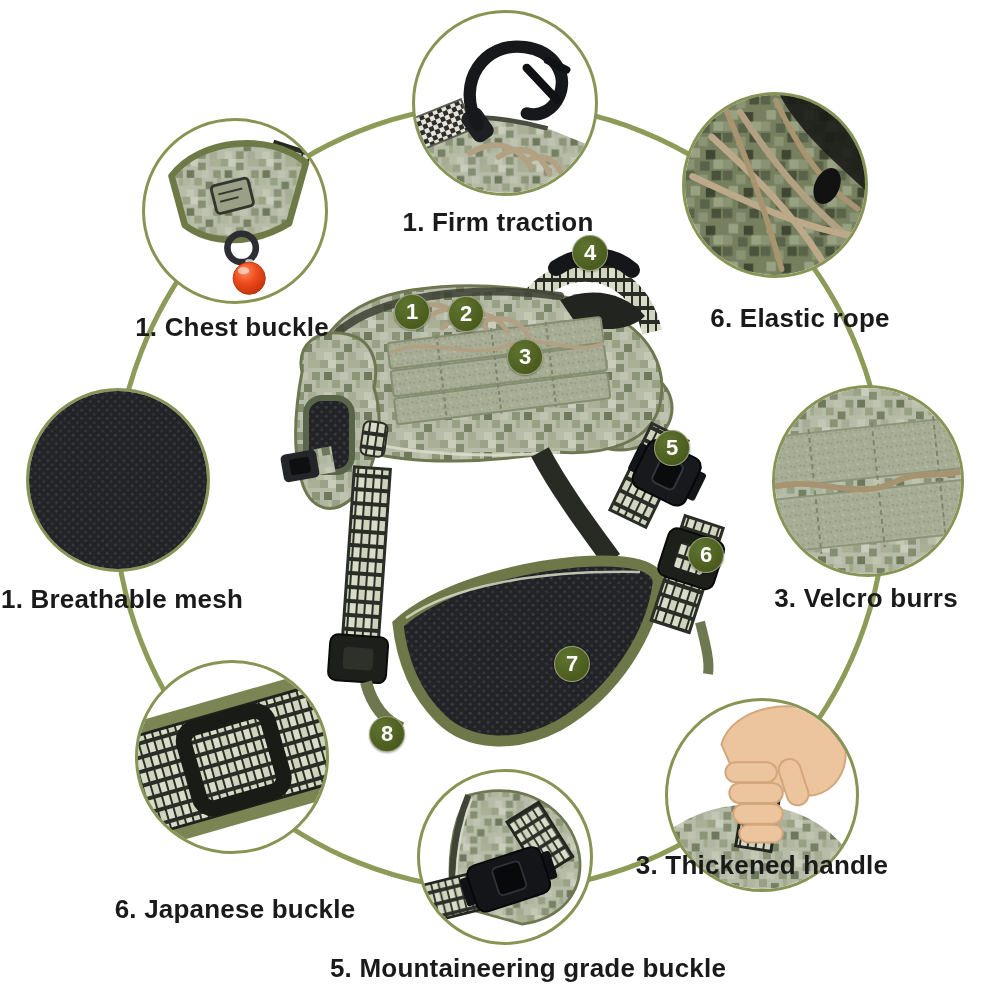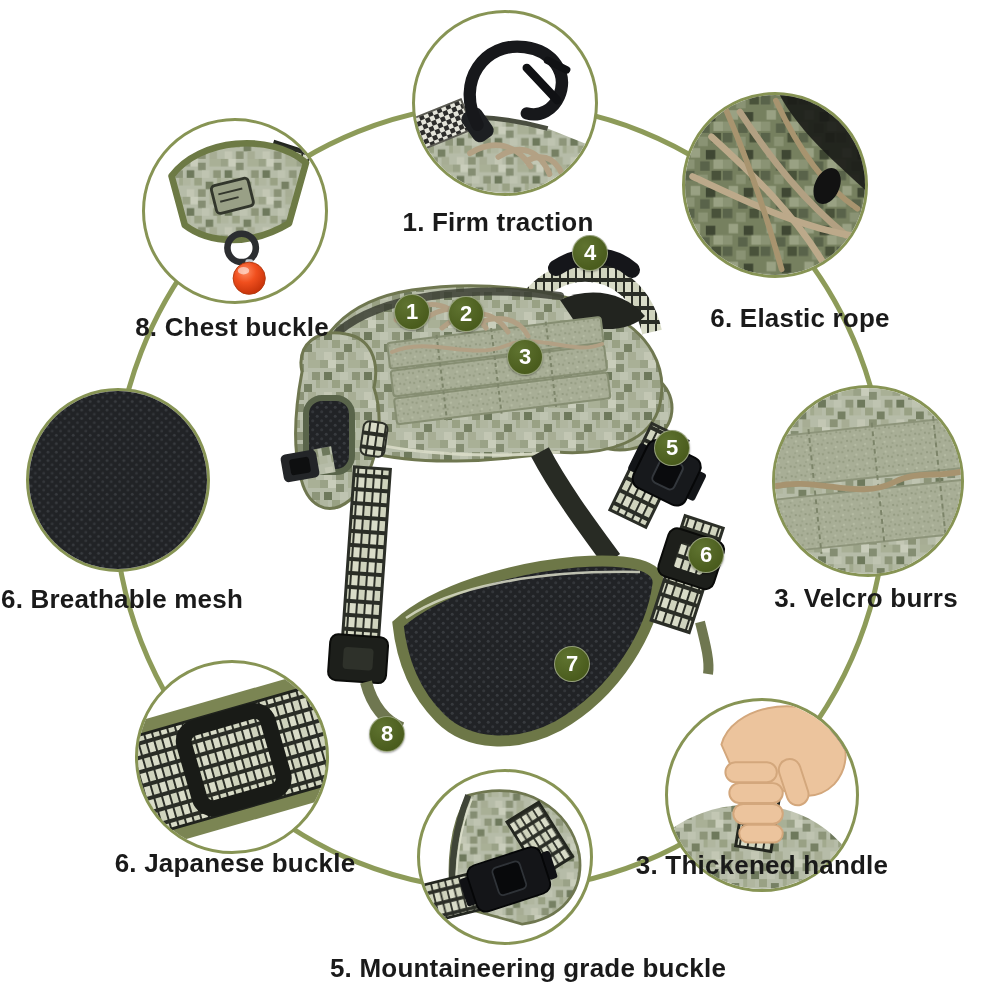--- a/index.html
+++ b/index.html
@@ -34,21 +34,21 @@
   .feature-label{
     position:absolute;transform:translate(-50%,-50%);
     color:var(--label);font-size:26px;font-weight:700;white-space:nowrap;
     letter-spacing:0.2px;
   }
   .l1{left:498px;top:222px;}
   .l2{left:800px;top:318px;}
   .l3{left:866px;top:598px;}
   .l4{left:762px;top:865px;}
   .l5{left:500px;top:968px;margin-left:28px;}
-  .l6{left:235px;top:863px;}
+  .l6{left:235px;top:909px;}
   .l7{left:122px;top:599px;}
   .l8{left:232px;top:327px;}
   .badge{
     position:absolute;width:36px;height:36px;border-radius:50%;
     background:radial-gradient(circle at 35% 30%, #5f7330, var(--badge) 72%);
     border:1px solid rgba(255,255,255,.4);
     color:var(--badge-text);font-size:22px;font-weight:700;
     display:flex;align-items:center;justify-content:center;
     transform:translate(-50%,-50%);
     box-shadow:0 1px 2px rgba(0,0,0,.35);
@@ -334,16 +334,16 @@
   <div class="badge b6">6</div>
   <div class="badge b7">7</div>
   <div class="badge b8">8</div>
 
   <div class="feature-label l1">1. Firm traction</div>
   <div class="feature-label l2">6. Elastic rope</div>
   <div class="feature-label l3">3. Velcro burrs</div>
   <div class="feature-label l4">3. Thickened handle</div>
   <div class="feature-label l5">5. Mountaineering grade buckle</div>
   <div class="feature-label l6">6. Japanese buckle</div>
-  <div class="feature-label l7">6. Breathable mesh</div>
-  <div class="feature-label l8">8. Chest buckle</div>
+  <div class="feature-label l7">1. Breathable mesh</div>
+  <div class="feature-label l8">1. Chest buckle</div>
 
 </div>
 
 </body></html>

